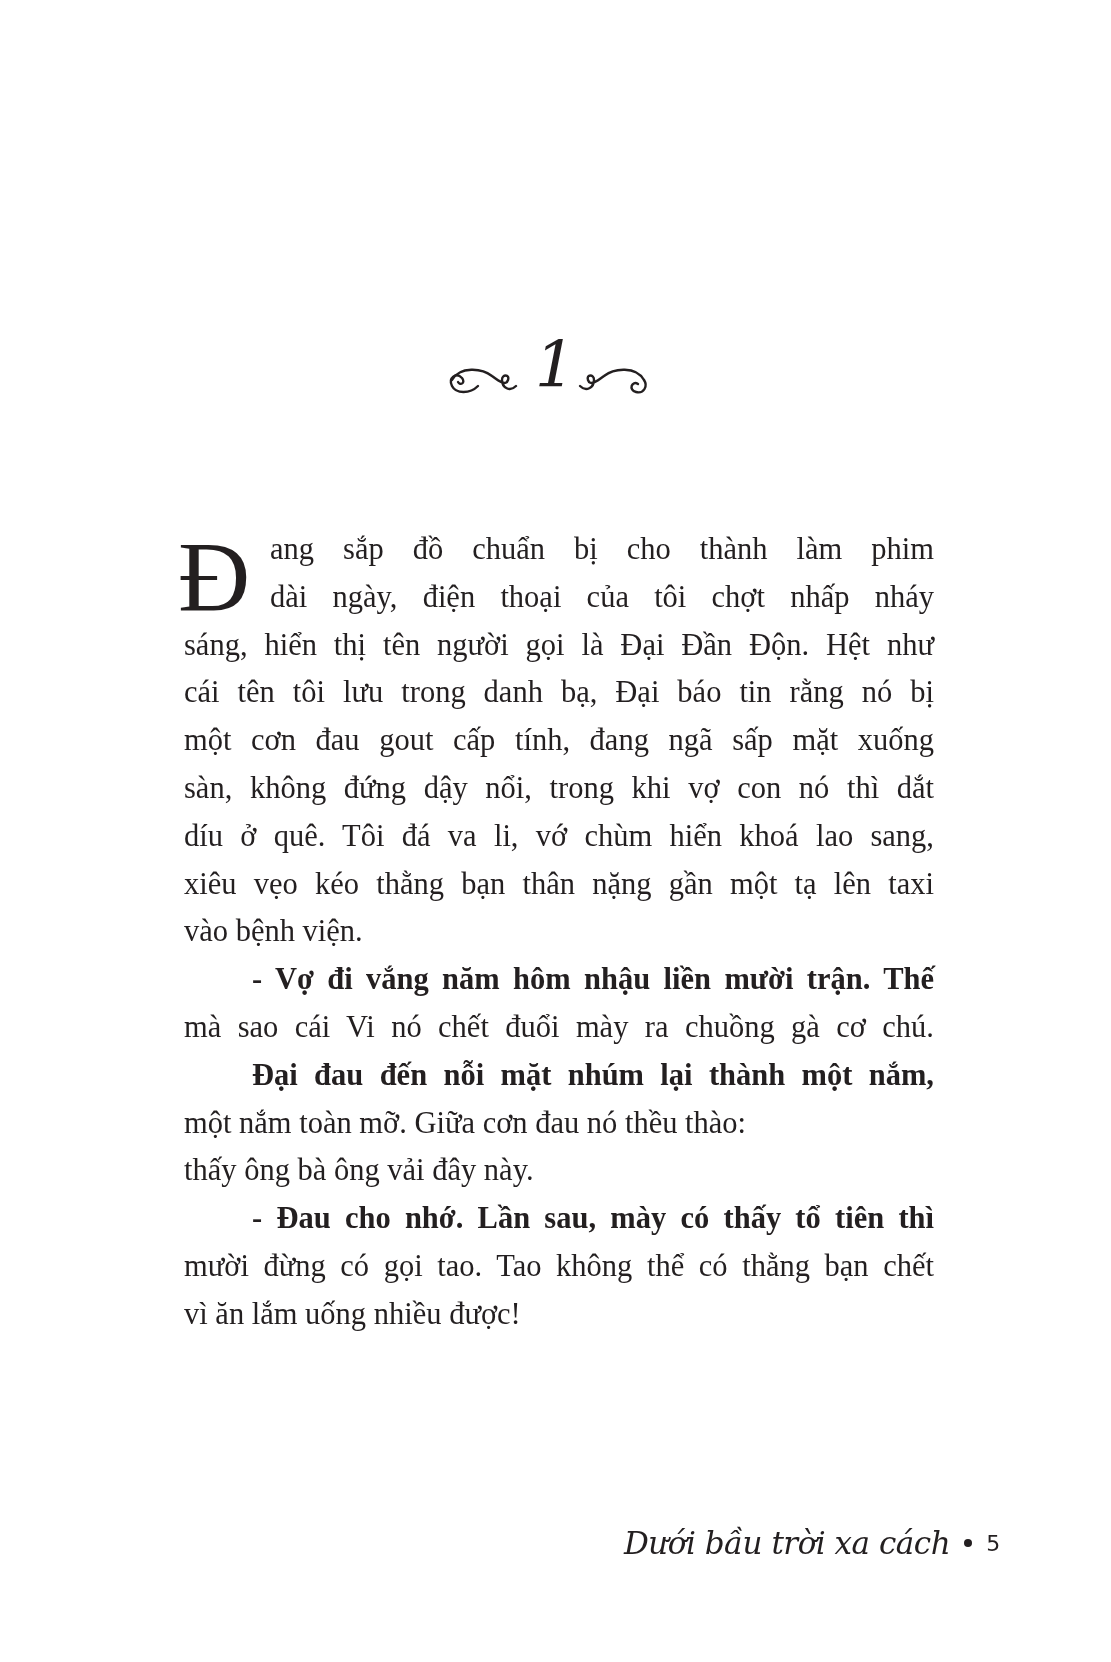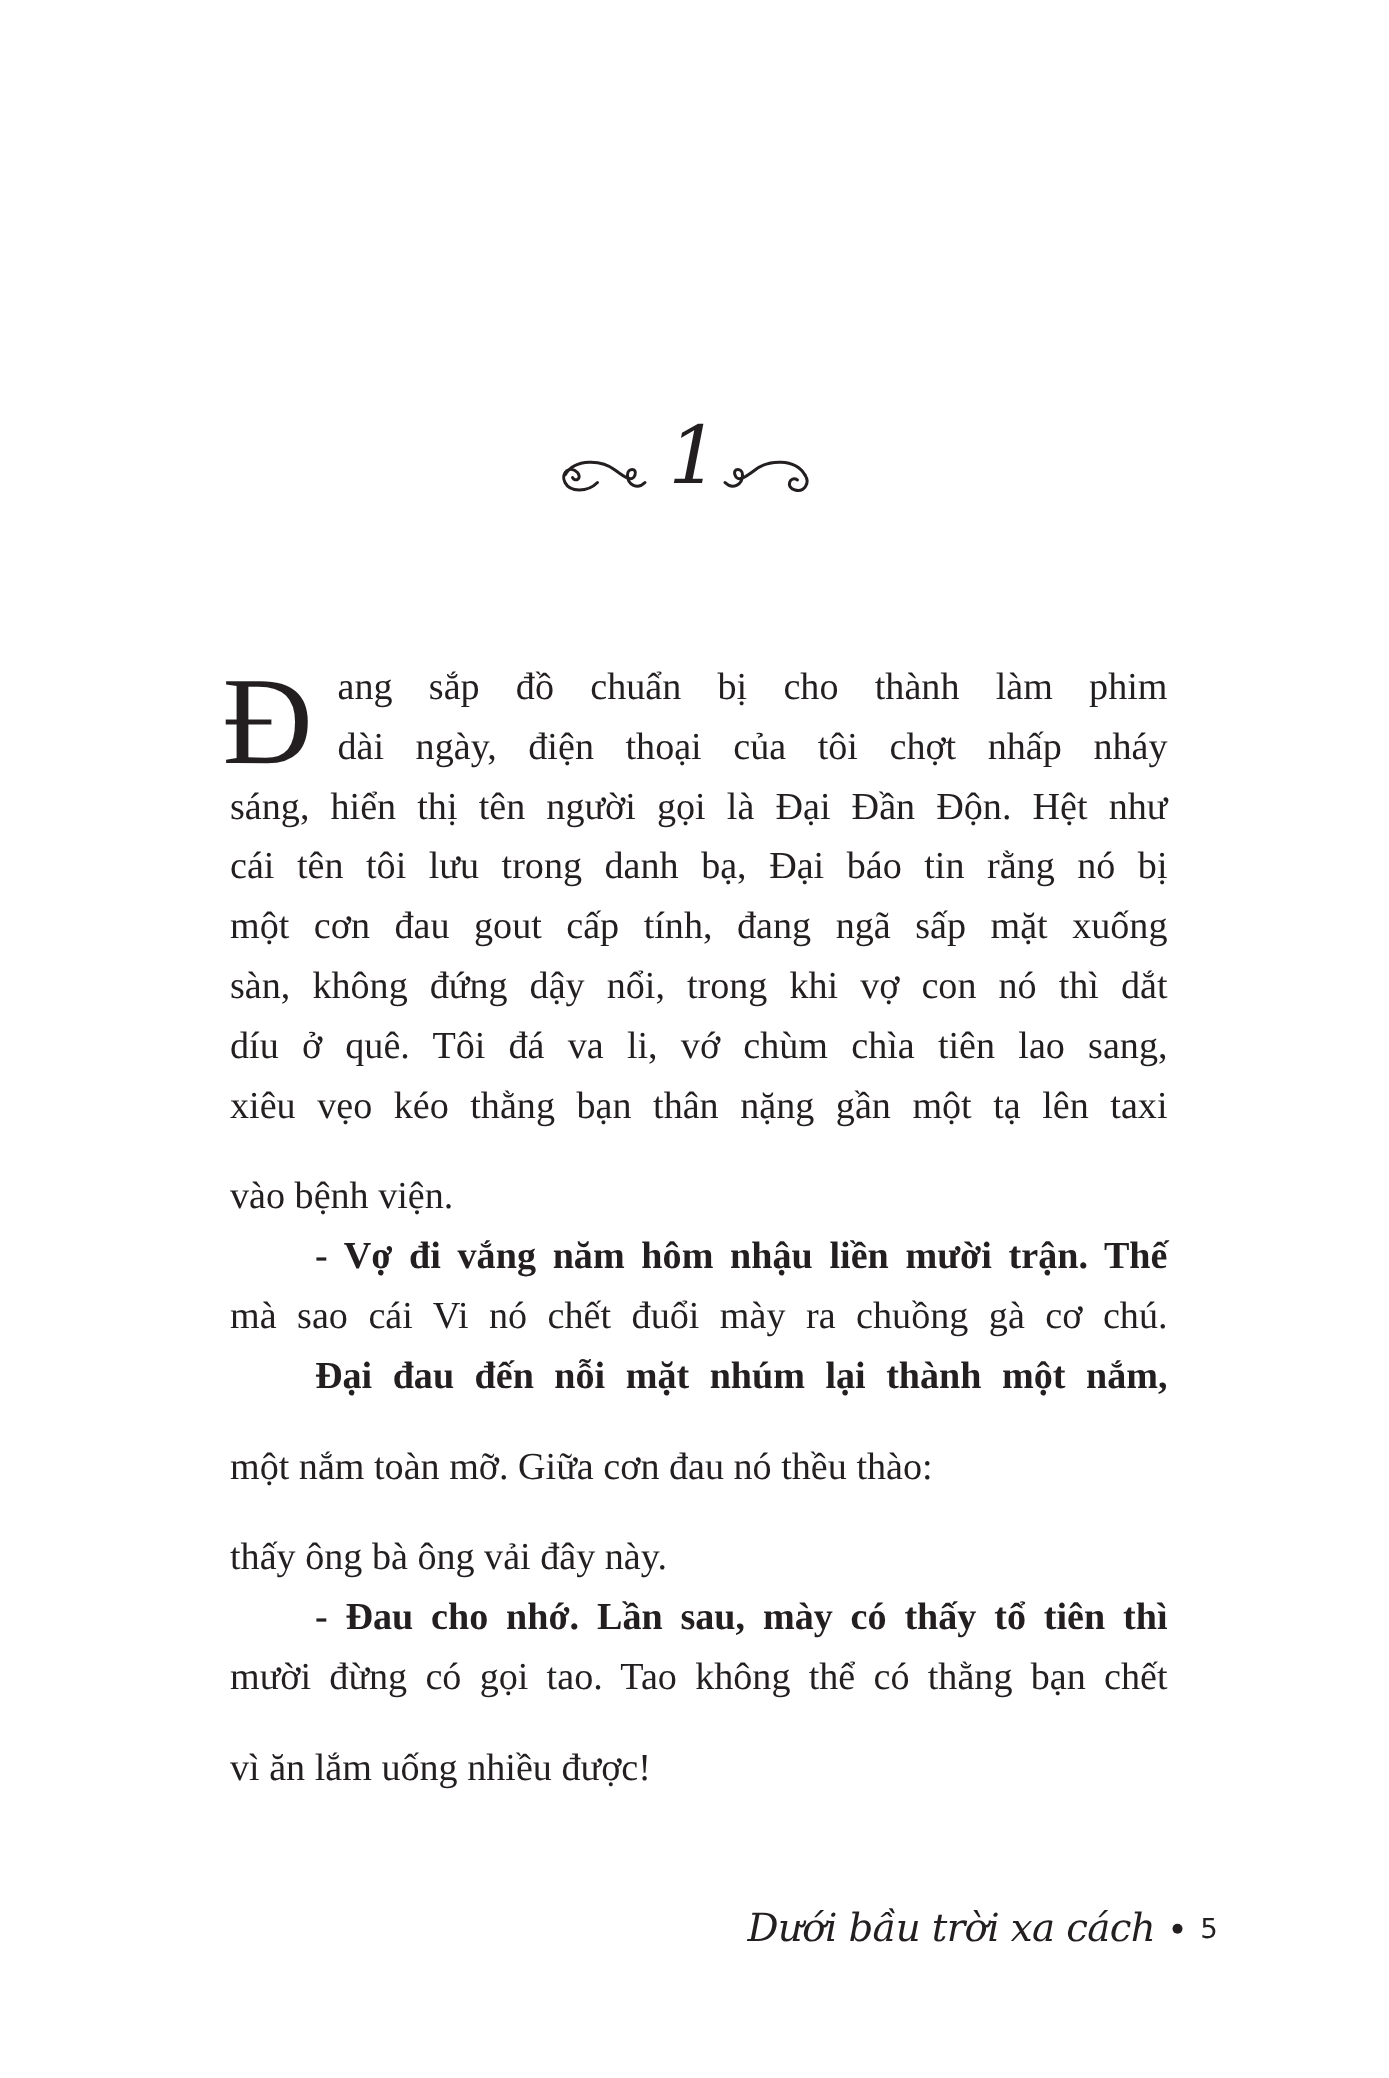--- a/index.html
+++ b/index.html
@@ -7,28 +7,28 @@
   .page { position:absolute; left:0; top:0; width:1111px; height:1662px; background:#fff; }
 
   .chapter-mark { position:absolute; left:430px; top:336px; width:250px; height:70px; }
   .chapter-mark svg { position:absolute; left:0; top:0; }
   .chapter-num { position:absolute; left:0; width:250px; top:-6px; text-align:center;
     font-family:"DejaVu Serif", serif; font-style:italic; font-size:64px; line-height:70px; color:#231f20; }
 
   .body-text { position:absolute; left:184px; top:526px; width:750px;
     font-family:"Liberation Serif", serif; font-size:30.5px; line-height:47.8px; color:#231f20; }
   .line { display:block; text-align:justify; text-align-last:justify; white-space:nowrap; }
-  .line.end { text-align-last:left;margin-top:25px; }
+  .line.end { text-align-last:left; }
   .line.ind { padding-left:68px;font-weight:bold; }
   .line.dc { padding-left:86px; }
 
   .dropcap { position:absolute; left:-6px; top:1px; font-family:"Liberation Serif", serif;
     font-size:100px; line-height:100px; color:#231f20; }
 
-  .footer { position:absolute; top:1518px; left:598px; height:50px; display:flex; align-items:center; }
+  .footer { position:absolute; top:1518px; left:624px; height:50px; display:flex; align-items:center; }
   .footer-title { font-family:"DejaVu Serif", serif; font-style:italic; font-size:31px; color:#231f20; letter-spacing:-0.5px; }
   .footer-bullet { width:8px; height:8px; border-radius:50%; background:#231f20; margin:0 14px 0 14px; }
   .footer-page { font-family:"DejaVu Sans", sans-serif; font-size:22px; color:#231f20; }
 </style>
 </head>
 <body>
 
 <div class="page">
 
   <div class="chapter-mark">
@@ -46,21 +46,21 @@
   </div>
 
   <div class="body-text">
     <span class="dropcap">Đ</span>
     <span class="line dc">ang sắp đồ chuẩn bị cho thành làm phim</span>
     <span class="line dc">dài ngày, điện thoại của tôi chợt nhấp nháy</span>
     <span class="line">sáng, hiển thị tên người gọi là Đại Đần Độn. Hệt như</span>
     <span class="line">cái tên tôi lưu trong danh bạ, Đại báo tin rằng nó bị</span>
     <span class="line">một cơn đau gout cấp tính, đang ngã sấp mặt xuống</span>
     <span class="line">sàn, không đứng dậy nổi, trong khi vợ con nó thì dắt</span>
-    <span class="line">díu ở quê. Tôi đá va li, vớ chùm chìa tiên lao sang,</span>
+    <span class="line">díu ở quê. Tôi đá va li, vớ chùm hiển khoá lao sang,</span>
     <span class="line">xiêu vẹo kéo thằng bạn thân nặng gần một tạ lên taxi</span>
     <span class="line end">vào bệnh viện.</span>
     <span class="line ind">- Vợ đi vắng năm hôm nhậu liền mười trận. Thế</span>
     <span class="line">mà sao cái Vi nó chết đuổi mày ra chuồng gà cơ chú.</span>
     <span class="line ind">Đại đau đến nỗi mặt nhúm lại thành một nắm,</span>
     <span class="line end">một nắm toàn mỡ. Giữa cơn đau nó thều thào:</span>
     <span class="line end">thấy ông bà ông vải đây này.</span>
     <span class="line ind">- Đau cho nhớ. Lần sau, mày có thấy tổ tiên thì</span>
     <span class="line">mười đừng có gọi tao. Tao không thể có thằng bạn chết</span>
     <span class="line end">vì ăn lắm uống nhiều được!</span>

